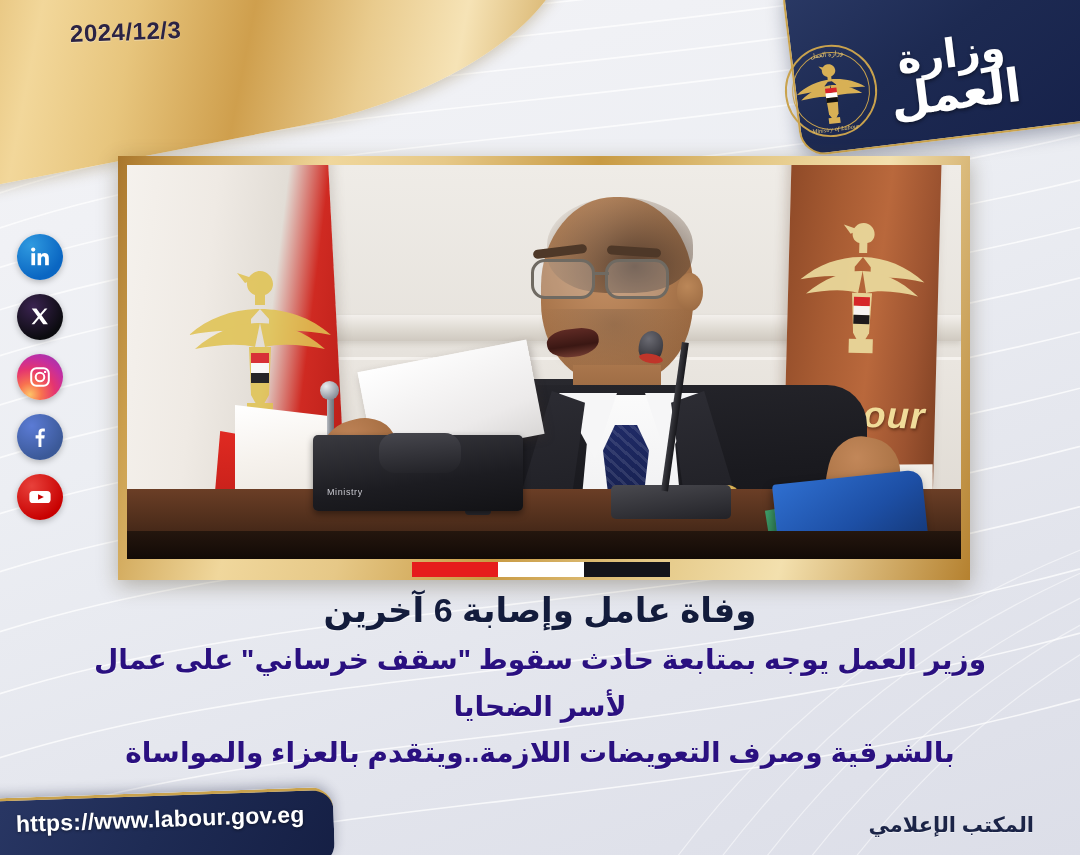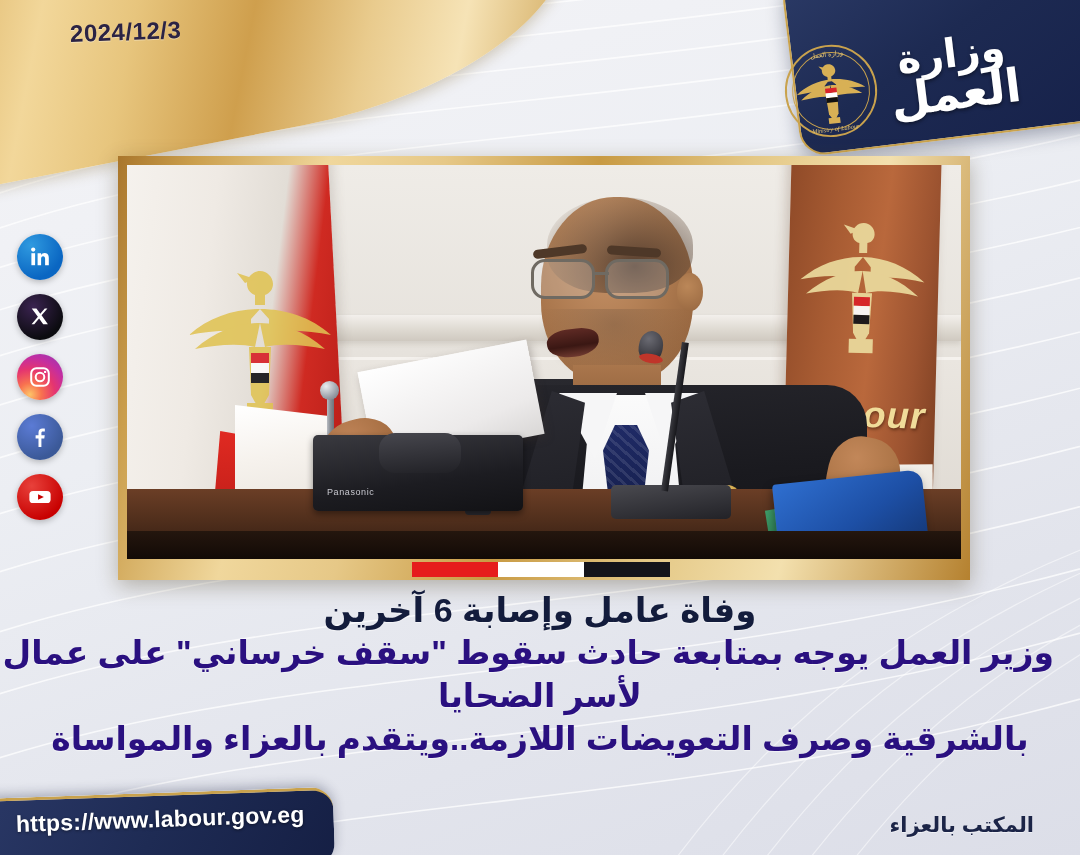--- a/index.html
+++ b/index.html
@@ -378,21 +378,21 @@
     position:absolute; left:0; right:0; top:588px; z-index:7;
     direction:rtl; text-align:center;
     padding:0 26px;
   }
   .hl-line{
     font-weight:bold; line-height:1.30;
     text-shadow:0 1px 1px rgba(255,255,255,.55);
     white-space:nowrap;
   }
   .hl-1{ font-size:34px; color:#131c3c; letter-spacing:0;text-align:center; }
-  .hl-2,.hl-3,.hl-4{ font-size:33px; color:#2a1080; }
+  .hl-2,.hl-3,.hl-4{ font-size:28px; color:#2a1080;margin-top:10px; }
 
   
   .url-panel{
     position:absolute; left:-26px; bottom:-16px; z-index:7;
     width:360px; height:78px;
     background:linear-gradient(120deg,#2a3866 0%,#1e2b54 50%,#151f44 100%);
     border-radius:22px;
     border-top:3px solid #c9a24d;
     transform:rotate(-2deg);
     box-shadow:0 -3px 12px rgba(20,28,60,.3);
@@ -604,21 +604,21 @@
 
       <div class="paper"></div>
       <div class="hand-l"></div>
       <div class="hand-r"></div>
       <div class="watch"></div>
 
       <div class="desk"></div>
       <div class="phone-cord"></div>
       <div class="phone"></div>
       <div class="phone-handset"></div>
-      <div class="phone-label">Panasonic</div>
+      <div class="phone-label">Ministry</div>
       <div class="mic-base"></div>
       <div class="mic-stem"></div>
       <div class="mic-head"></div>
       <div class="mic-ring"></div>
       <div class="folder-green"></div>
       <div class="folder-page"></div>
       <div class="folder"></div>
       <div class="desk-front"></div>
     </div>
 
@@ -631,15 +631,15 @@
 
   <div class="headline">
     <div class="hl-line hl-1">وفاة عامل وإصابة 6 آخرين</div>
     <div class="hl-line hl-2">وزير العمل يوجه بمتابعة حادث سقوط "سقف خرساني" على عمال</div>
     <div class="hl-line hl-4">لأسر الضحايا</div>
     <div class="hl-line hl-3">بالشرقية وصرف التعويضات اللازمة..ويتقدم بالعزاء والمواساة</div>
   </div>
 
   <div class="url-panel"></div>
   <div class="url-text">https://www.labour.gov.eg</div>
-  <div class="media-office">المكتب بالعزاء</div>
+  <div class="media-office">المكتب الإعلامي</div>
 
 </div>
 
 </body></html>

